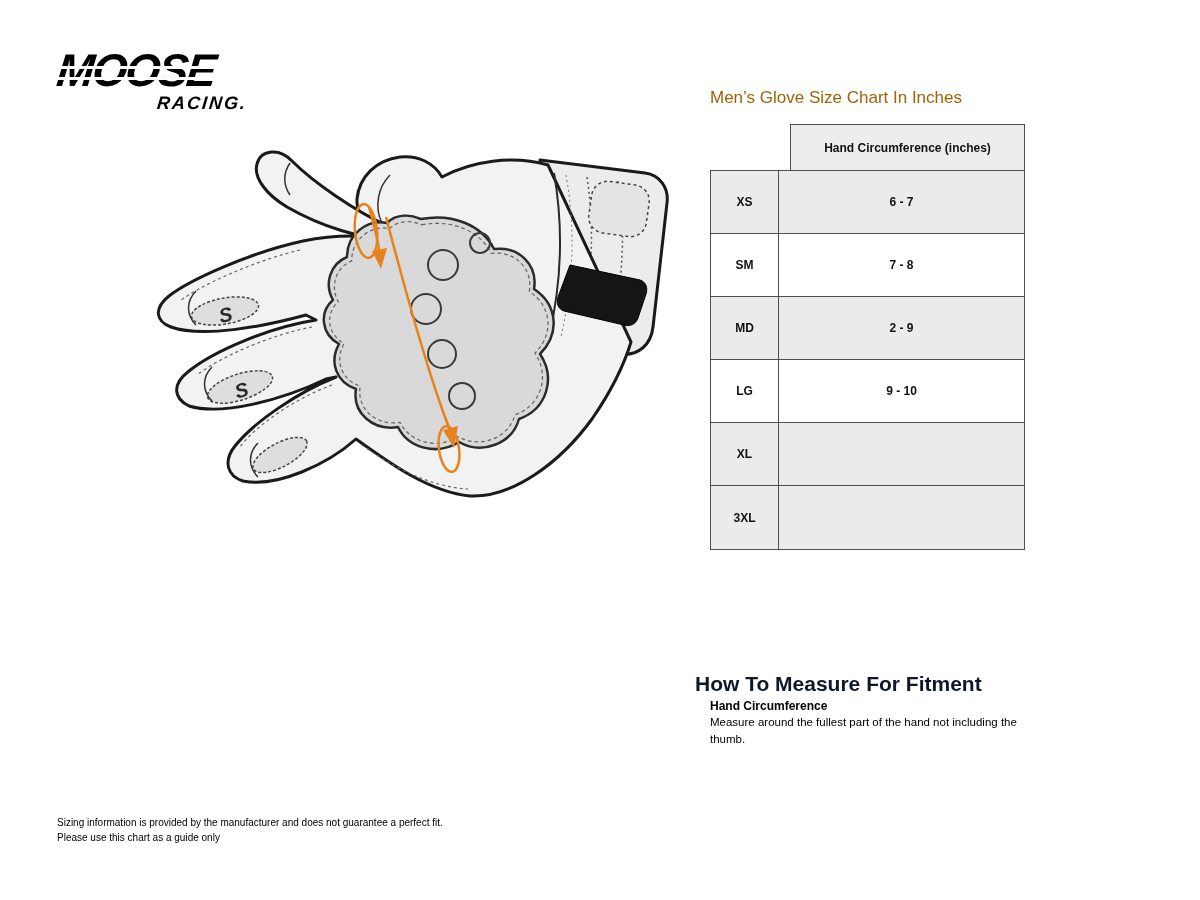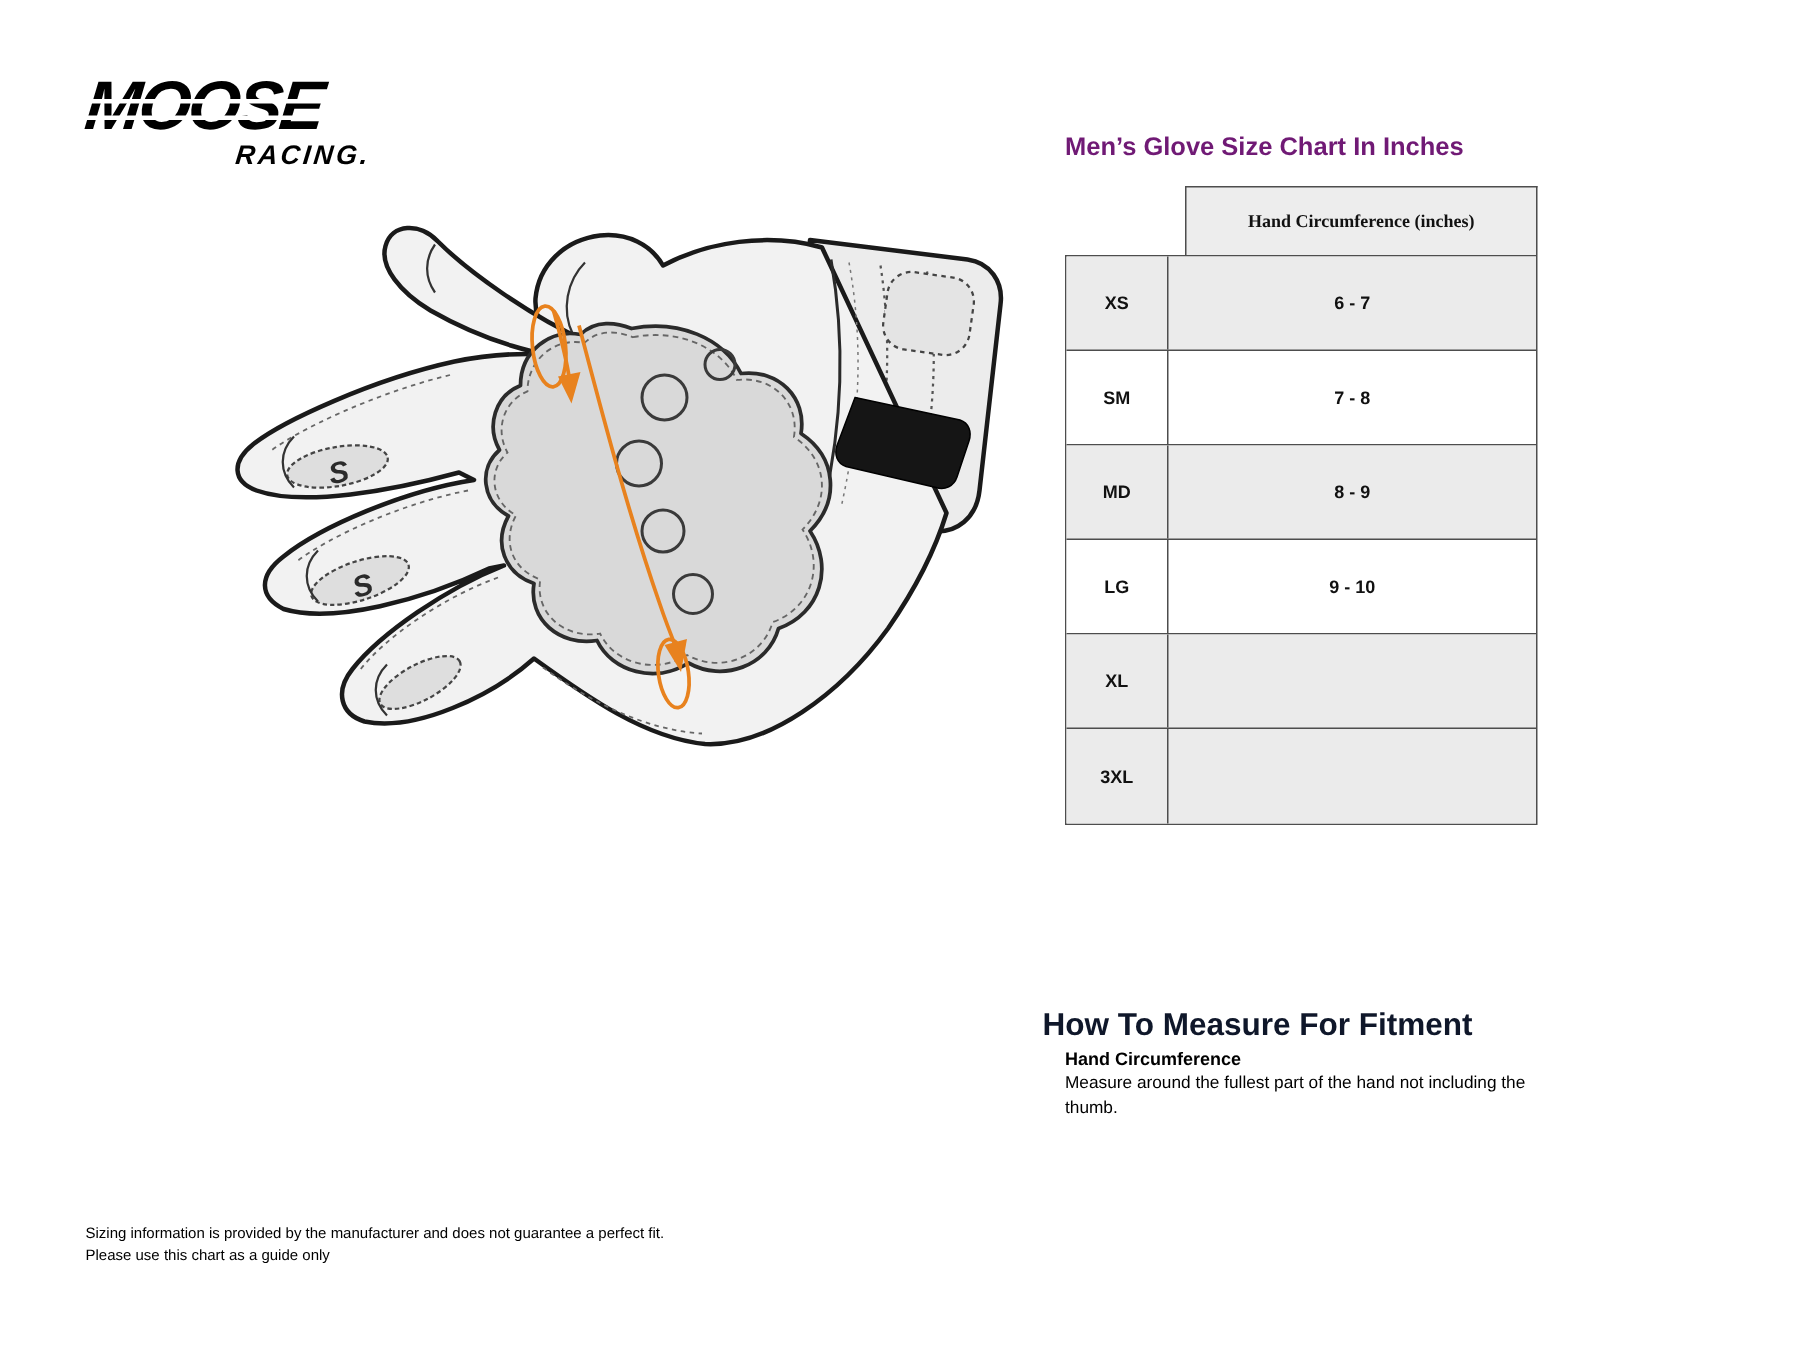--- a/index.html
+++ b/index.html
@@ -24,29 +24,29 @@
   .logo-racing{
     text-align:right;font-style:italic;font-weight:700;font-size:18px;
     letter-spacing:2px;color:#000;margin-top:0px;transform:skewX(-6deg);
   }
 
   
   .glove{position:absolute;left:140px;top:115px;width:540px;height:420px;}
 
   
   .chart-title{
-    position:absolute;left:710px;top:88px;font-size:17px;font-weight:700;color:#701a75;
+    position:absolute;left:710px;top:88px;font-size:17px;font-weight:400;color:#a16207;
   }
   .size-table{position:absolute;left:710px;top:124px;width:315px;}
   .thead-row{display:flex;height:46px;}
   .th-spacer{width:80px;}
   .th{
     flex:1;background:var(--headshade);border:1px solid var(--tborder);border-bottom:none;
     display:flex;align-items:center;justify-content:center;
-    font-size:12px;font-weight:700;text-align:left;font-family:Liberation Serif, serif;
+    font-size:12px;font-weight:700;text-align:left;
   }
   .tbody{border:1px solid var(--tborder);}
   .trow{display:flex;height:63px;border-bottom:1px solid var(--tborder);background:#fff;}
   .trow:last-child{border-bottom:none;}
   .trow.shaded{background:var(--rowshade);}
   .td{display:flex;align-items:center;justify-content:center;font-size:12px;font-weight:700;}
   .td.size{width:68px;border-right:1px solid var(--tborder);}
   .td.range{flex:1;}
 
   .measure-title{position:absolute;left:695px;top:672px;font-size:21px;font-weight:700;color:#0f172a;}
@@ -188,21 +188,21 @@
         <div class="trow shaded">
           <div class="td size">XS</div>
           <div class="td range">6 - 7</div>
         </div>
         <div class="trow">
           <div class="td size">SM</div>
           <div class="td range">7 - 8</div>
         </div>
         <div class="trow shaded">
           <div class="td size">MD</div>
-          <div class="td range">8 - 9</div>
+          <div class="td range">2 - 9</div>
         </div>
         <div class="trow">
           <div class="td size">LG</div>
           <div class="td range">9 - 10</div>
         </div>
         <div class="trow shaded">
           <div class="td size">XL</div>
         </div>
         <div class="trow shaded">
           <div class="td size">3XL</div>

